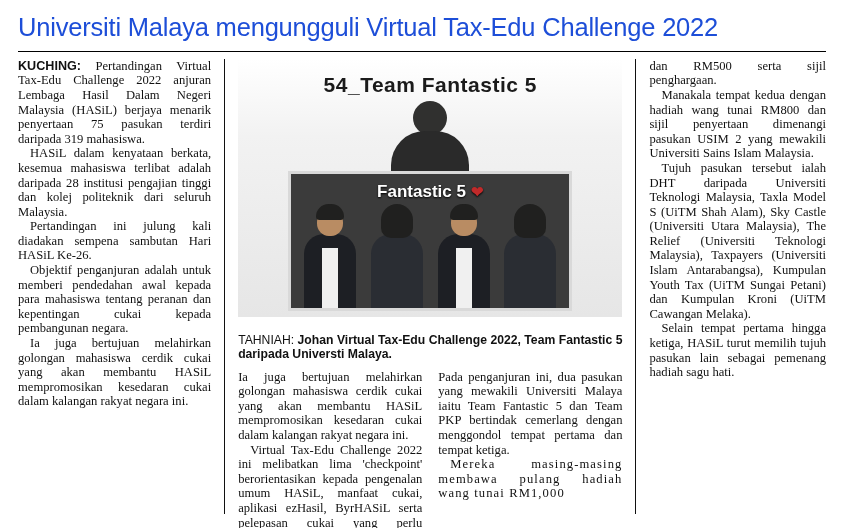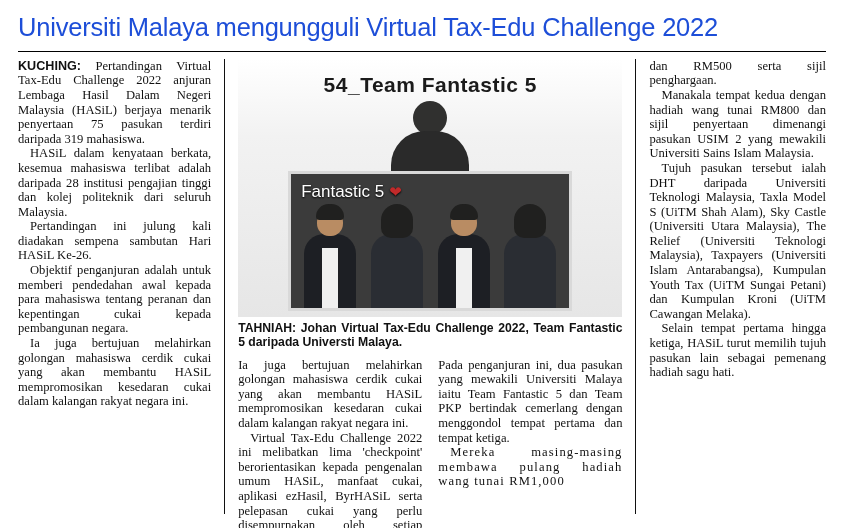--- a/index.html
+++ b/index.html
@@ -72,21 +72,21 @@
     font-size: 12.6px;
   }
 
   
   .photo {
     width: 100%;
     height: 258px;
     position: relative;
     overflow: hidden;
     background: linear-gradient(180deg,#ffffff 0%, #f2f2f2 30%, #e6e6e6 100%);
-    margin-bottom: 4px;
+    margin-bottom: 16px;
   }
   .photo-title {
     position: absolute;
     top: 14px;
     left: 0;
     right: 0;
     text-align: center;
     font-family: "Liberation Sans", sans-serif;
     font-weight: bold;
     font-size: 21px;
@@ -118,23 +118,24 @@
     left: 50px;
     right: 50px;
     top: 112px;
     bottom: 6px;
     background: #3b3b3b;
     border: 3px solid #d9d9d9;
     overflow: hidden;
   }
   .screen-banner {
     position: absolute;
-    top: 8px; left: 10px; right: 0;
-    font-family: "Liberation Sans", sans-serif;
-    font-weight: normal;
+    top: 8px; left: 0; right: 0;
+    text-align: center;
+    font-family: "Liberation Sans", sans-serif;
+    font-weight: bold;
     font-size: 17px;
     color: #ffffff;
     text-shadow: 0 1px 2px #000;
   }
   .heart {
     display: inline-block;
     color: #c02a2a;
     font-size: 15px;
     margin-left: 5px;
   }
@@ -187,21 +188,21 @@
   .person.f .p-torso { background: #2a2d33; }
 
   .caption {
     font-family: "Liberation Sans", sans-serif;
     font-weight: bold;
     font-size: 12.2px;
     line-height: 14.4px;
     margin: 0 0 8px 0;
     text-align: justify;
   }
-  .caption .tag { font-weight: bold; }
+  .caption .tag { font-weight: normal; }
 
   .subcols {
     display: flex;
     gap: 0;
   }
   .subcol { width: 50%; box-sizing: border-box; }
   .subcol.left { padding-right: 8px; }
   .subcol.right { padding-left: 8px; }
 
   .spread {

